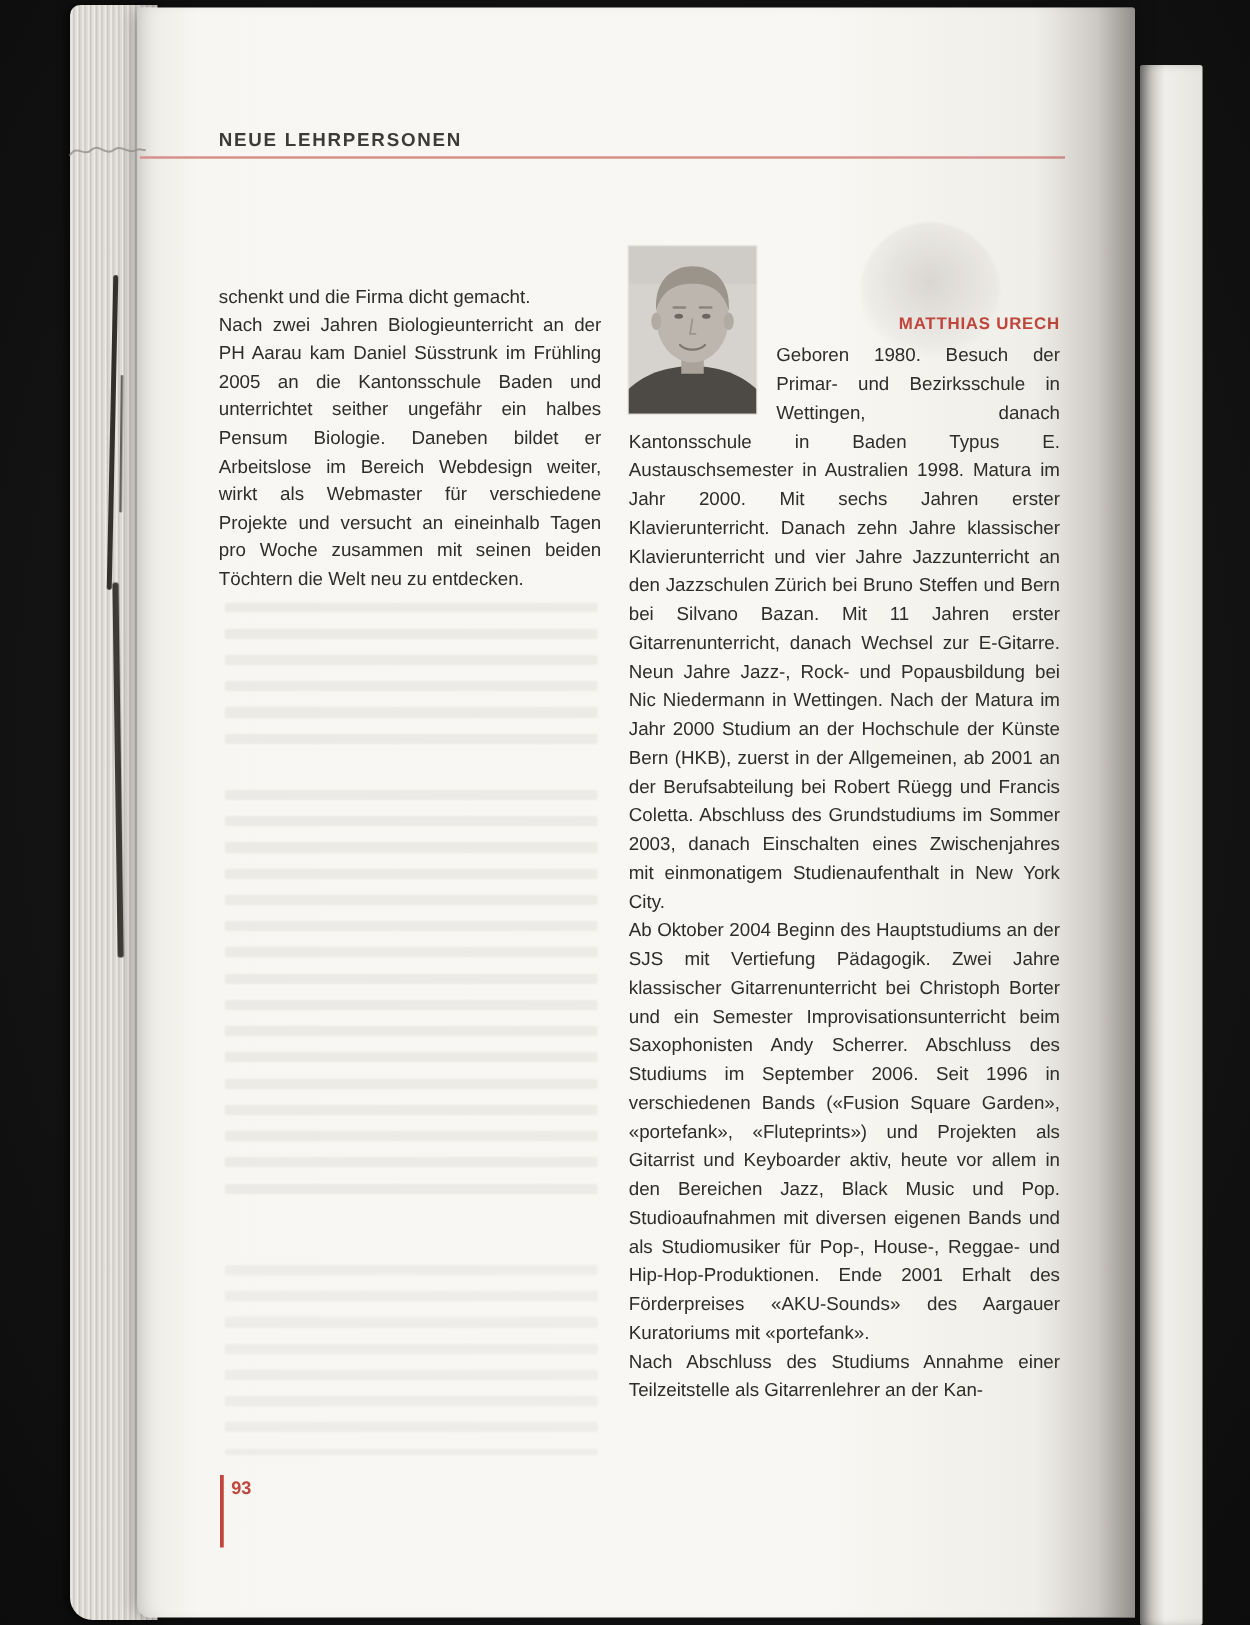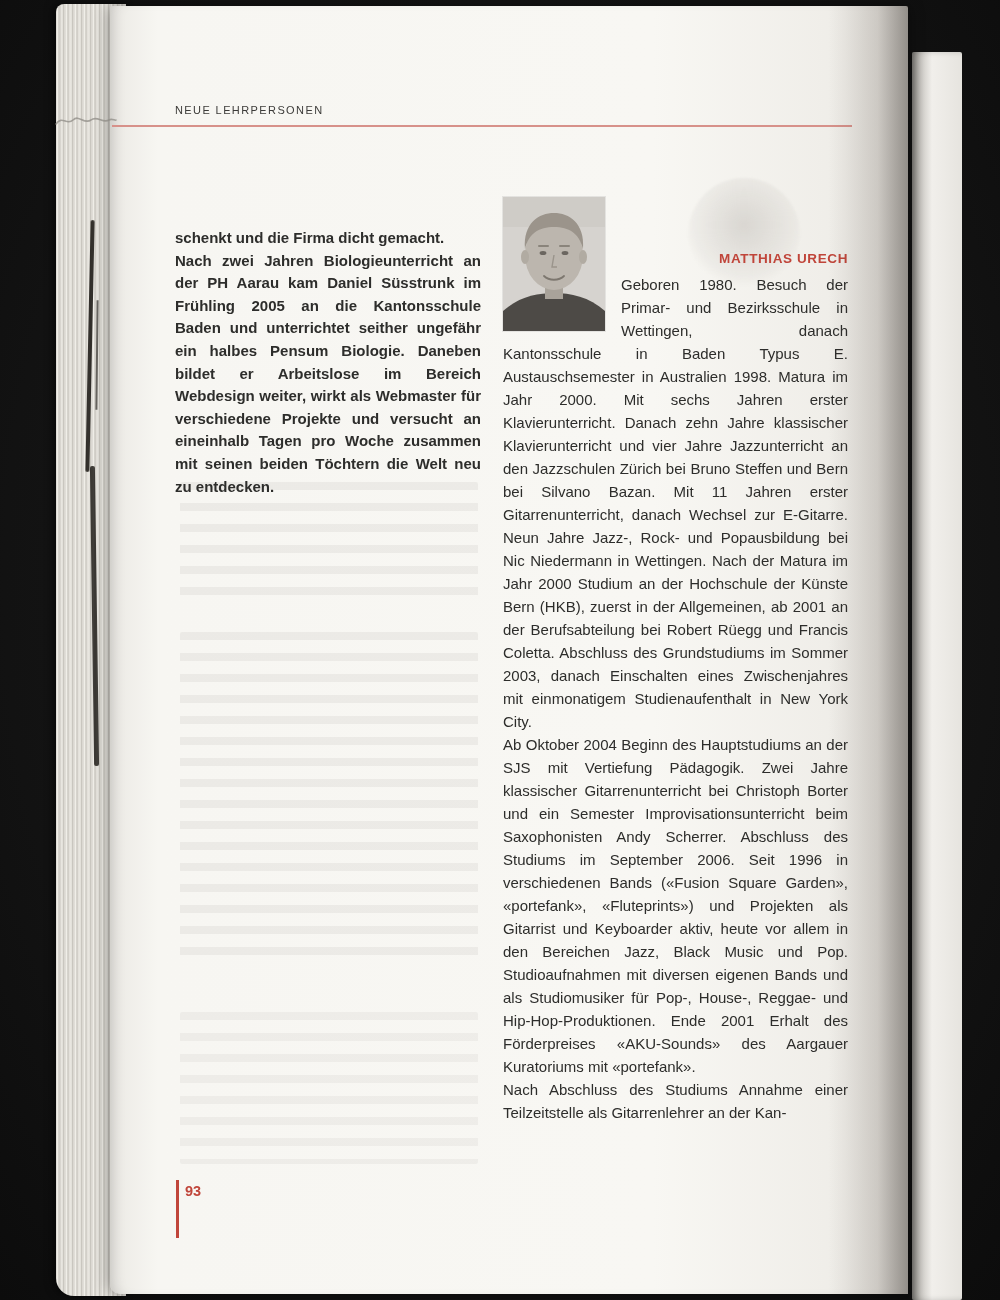--- a/index.html
+++ b/index.html
@@ -52,21 +52,21 @@
   .streak-1{left:88px;top:220px;width:4px;height:252px;opacity:.85;transform:rotate(1.2deg);}
   .streak-2{left:92px;top:466px;width:5px;height:300px;opacity:.8;transform:rotate(-0.8deg);}
   .streak-3{left:96px;top:300px;width:2px;height:110px;opacity:.6;transform:rotate(0.6deg);}
 
   
   .squiggle{left:54px;top:110px;width:64px;height:20px;opacity:.75;}
 
   
   .section-header{
     left:175px;top:104px;
-    font-size:11px;font-weight:normal;letter-spacing:1.4px;color:#3c3b39;
+    font-size:15px;font-weight:bold;letter-spacing:1.4px;color:#3c3b39;
   }
   .header-rule{
     left:112px;top:125px;width:740px;height:2px;background:var(--rule);
   }
 
   
   .ghost{
     background:repeating-linear-gradient(180deg,rgba(122,116,108,0.17) 0 8px,rgba(0,0,0,0) 8px 21px);
     filter:blur(0.7px);opacity:.55;border-radius:2px;
   }
@@ -77,21 +77,21 @@
     left:688px;top:178px;width:112px;height:112px;border-radius:50%;
     background:radial-gradient(circle at 50% 42%,rgba(150,144,138,0.28),rgba(150,144,138,0.08) 58%,rgba(0,0,0,0) 72%);
     filter:blur(1px);
   }
 
   
   .col-left{
     left:175px;top:227px;width:306px;
     font-size:15px;line-height:22.6px;color:var(--ink);text-align:justify;
   }
-  .col-left p{margin:0;font-weight:bold;}
+  .col-left p{margin:0;}
   .col-right{
     left:503px;top:197px;width:345px;
     font-size:15px;line-height:23px;color:var(--ink);text-align:justify;
   }
   .col-right p{margin:0;}
 
   .photo{
     float:left;width:102px;height:134px;margin:0 16px 2px 0;
     box-shadow:0 0 0 1px rgba(0,0,0,0.08);
   }

